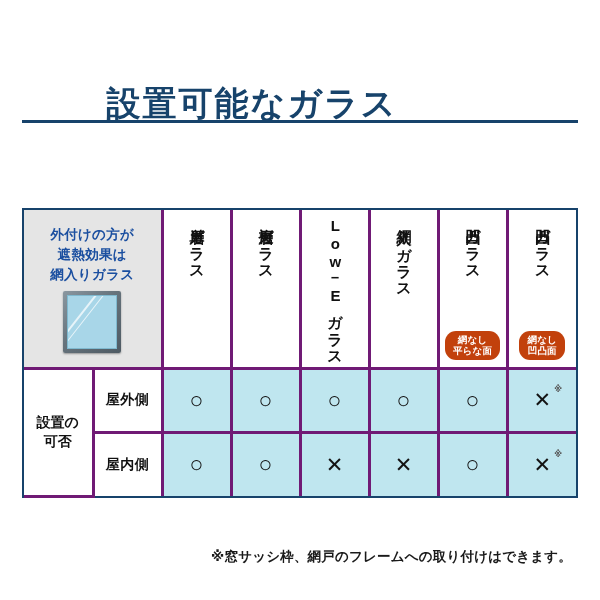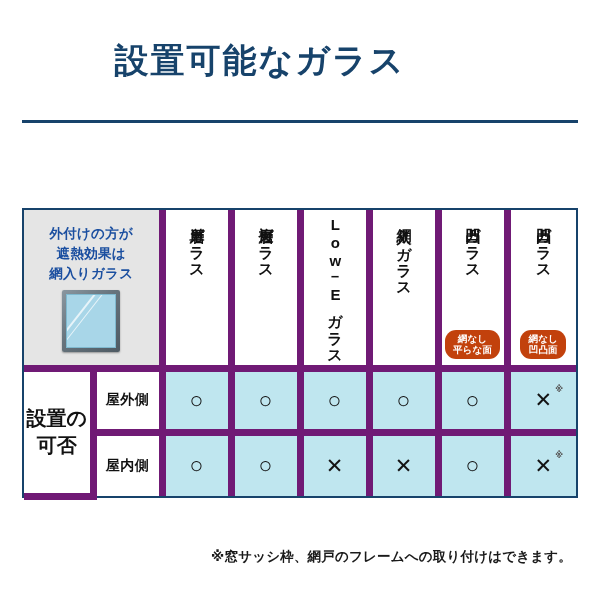--- a/index.html
+++ b/index.html
@@ -12,26 +12,26 @@
     background: #ffffff;
     font-family: "Liberation Sans", "DejaVu Sans", sans-serif;
     color: #1a1a1a;
     overflow: hidden;
     position: relative;
   }
 
   
   .title-area {
     position: absolute;
-    left: 8px;
+    left: 0;
     top: 0;
     width: 504px;
     height: 120px;
     display: flex;
-    align-items: center;
+    align-items: flex-end;
     justify-content: center;
   }
   .page-title {
     font-size: 34px;
     font-weight: 700;
     color: #17436b;
     letter-spacing: 2px;
     line-height: 1;
     white-space: nowrap;
   }
@@ -56,21 +56,21 @@
     box-sizing: border-box;
     background: #ffffff;
   }
   table.compat {
     width: 100%;
     height: 100%;
     border-collapse: collapse;
     table-layout: fixed;
   }
   table.compat td {
-    border: 7px solid #701a75;
+    border: 3px solid #701a75;
     vertical-align: middle;
     text-align: center;
     padding: 0;
   }
   
   table.compat tr > td:first-child { border-left: none; }
   table.compat tr > td:last-child { border-right: none; }
   table.compat tr:first-child > td { border-top: none; }
   table.compat tr:last-child > td { border-bottom: none; margin-top: 24px; }
 
@@ -159,21 +159,21 @@
     border-radius: 11px;
     padding: 3px 8px;
     white-space: nowrap;
     letter-spacing: 0.2px;
   }
 
   
   .body-row { height: 64px; }
   .rowhead-main {
     background: #ffffff;
-    font-size: 20px;
+    font-size: 14px;
     font-weight: 700;
     line-height: 1.35;
     color: #111111;
   }
   .rowhead-sub {
     background: #ffffff;
     font-size: 14px;
     font-weight: 700;
     color: #111111;
     letter-spacing: 0.5px;

